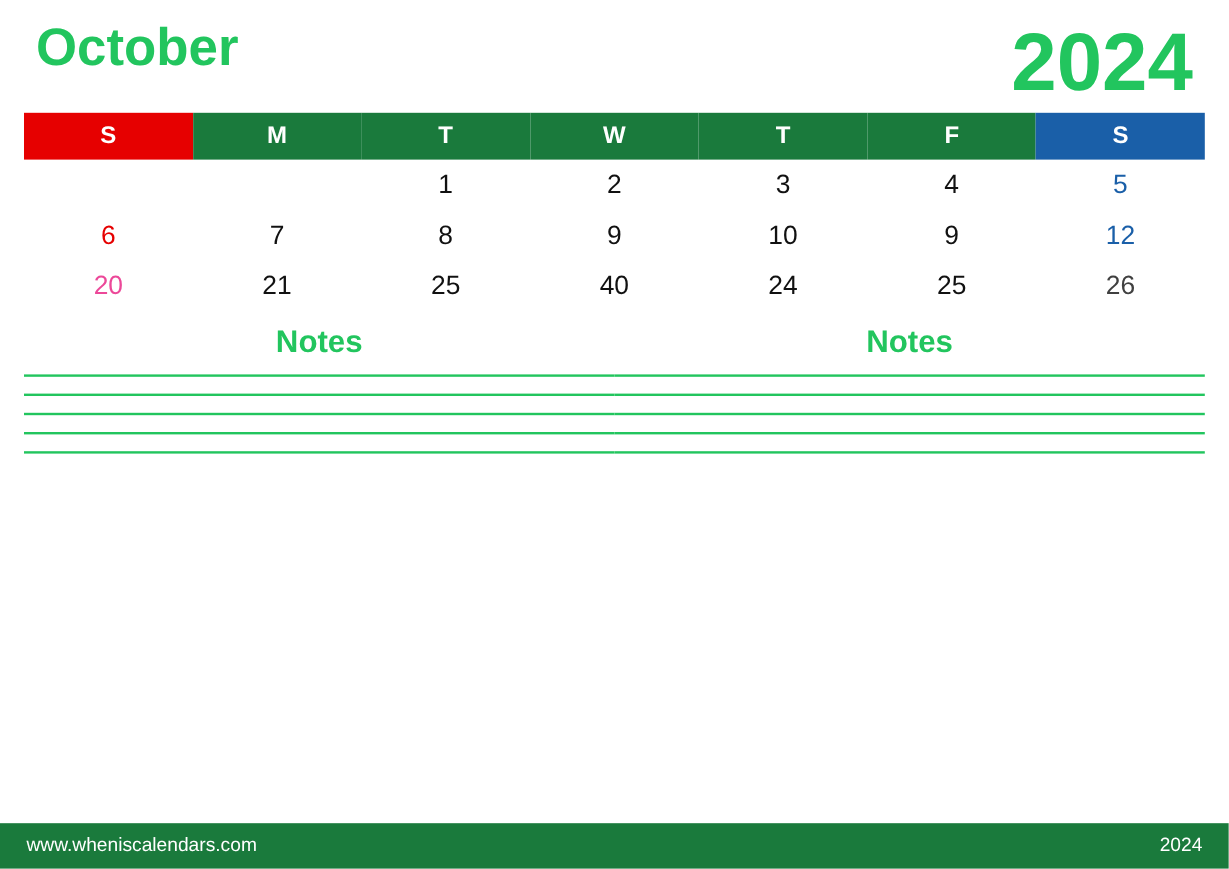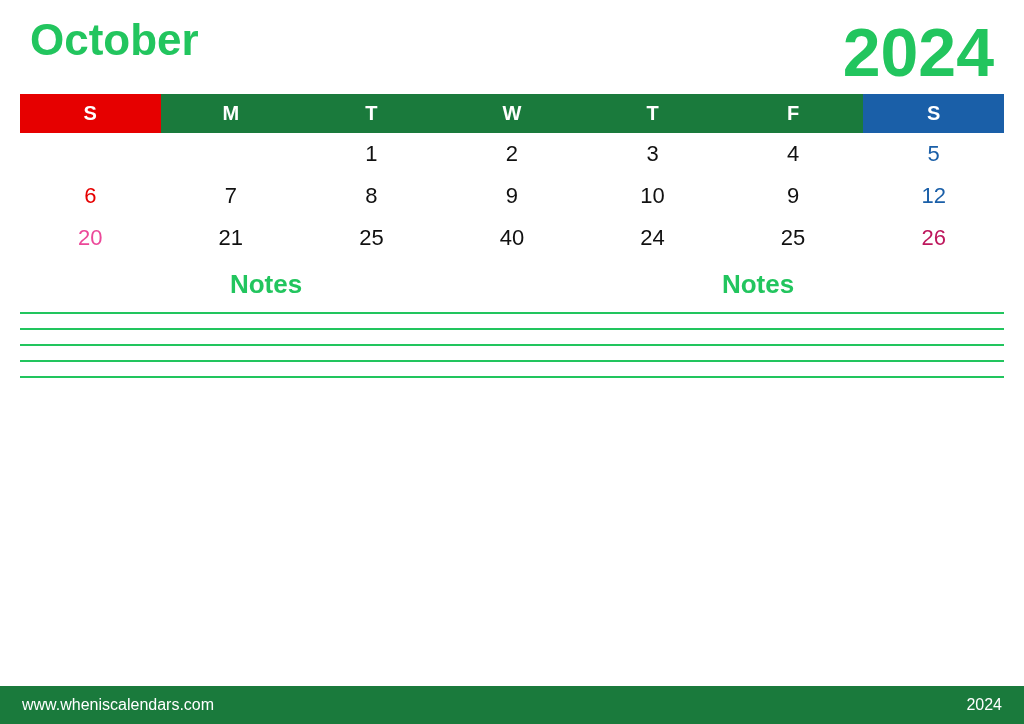--- a/index.html
+++ b/index.html
@@ -198,21 +198,21 @@
             <td>9</td>
             <td style="color: rgb(26, 95, 168);">12</td>
           </tr>
           <tr>
             <td style="color: #ec4899; position: relative;"><span class="week-num"></span>20</td>
             <td>21</td>
             <td>25</td>
             <td>40</td>
             <td>24</td>
             <td>25</td>
-            <td style="color: #be185d;">26</td>
+            <td style="color: #404040;">26</td>
           </tr>
         </tbody>
     </table>
   </div>
 
   <div class="notes-section">
     <div class="notes-column">
       <div class="notes-label">Notes</div>
       <div class="notes-lines">
         <div class="notes-line"></div>

